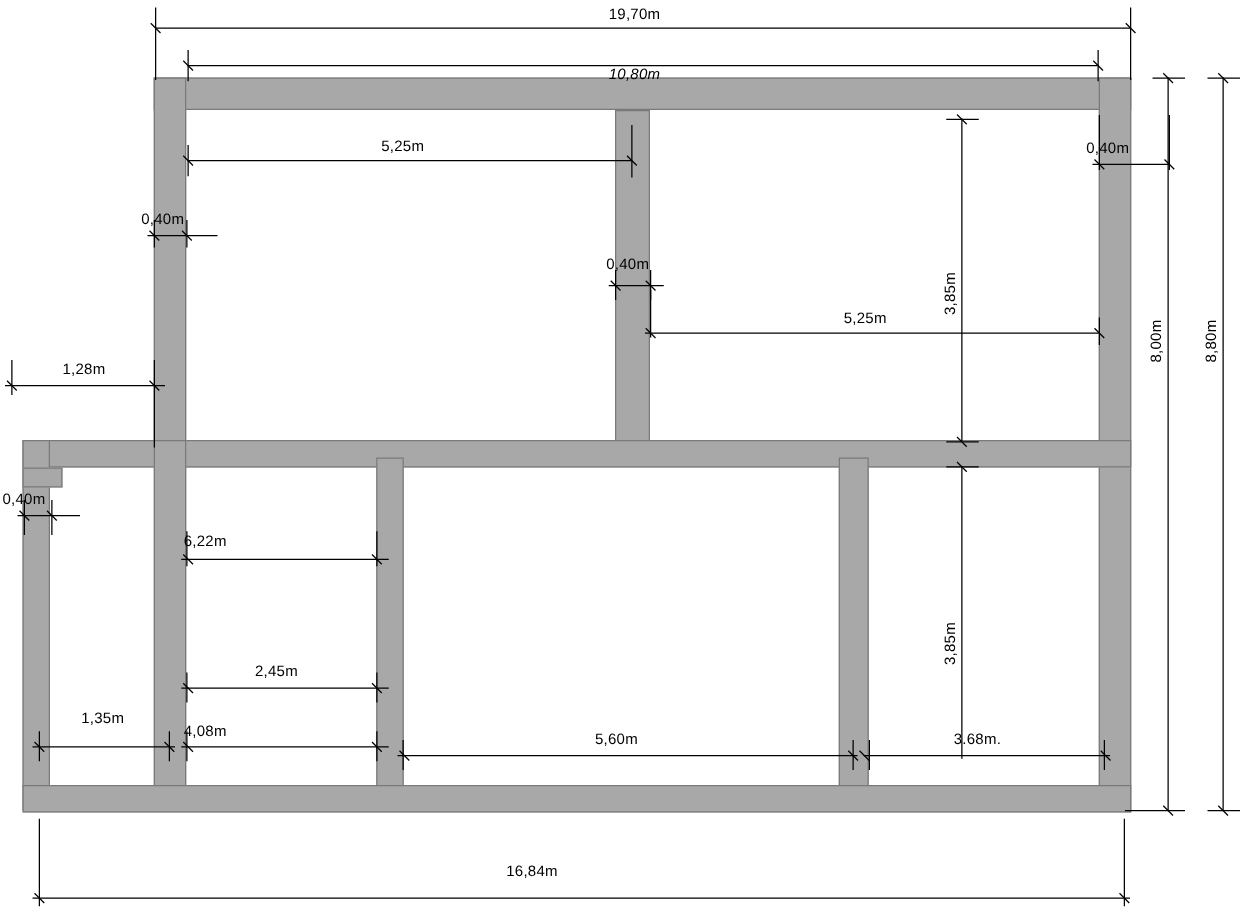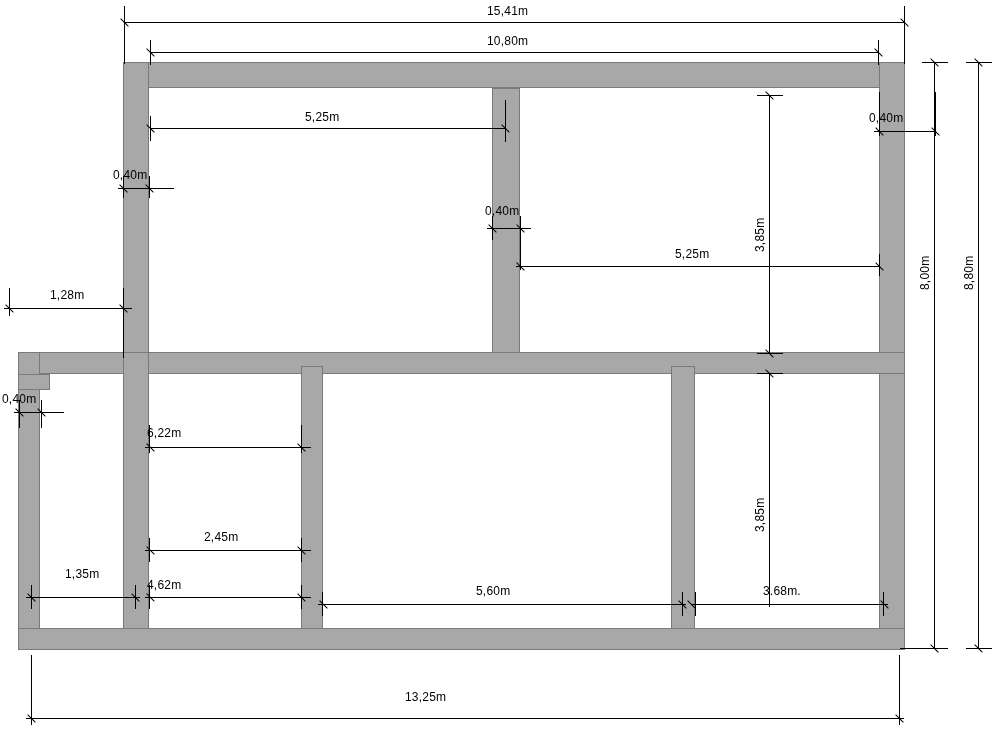--- a/index.html
+++ b/index.html
@@ -93,28 +93,28 @@
 
   <div class="wall" style="left:671px; top:366px; width:24px; height:270px;"></div>
 
   <div class="wall" style="left:18px; top:628px; width:887px; height:22px;"></div>
 
   <div class="dim-line dim-h" style="left:124px; top:22px; width:780px;"></div>
   <div class="tick-v" style="left:124px; top:6px; height:58px;"></div>
   <div class="tick-v" style="left:904px; top:6px; height:58px;"></div>
   <div class="slash" style="left:119px; top:22px;"></div>
   <div class="slash" style="left:899px; top:22px;"></div>
-  <div class="dim-label" style="left:487px; top:4px;">15,41m</div>
+  <div class="dim-label" style="left:487px; top:4px;">19,70m</div>
 
   <div class="dim-line dim-h" style="left:150px; top:52px; width:728px;"></div>
   <div class="tick-v" style="left:150px; top:40px; height:25px;"></div>
   <div class="tick-v" style="left:878px; top:40px; height:25px;"></div>
   <div class="slash" style="left:145px; top:52px;"></div>
   <div class="slash" style="left:873px; top:52px;"></div>
-  <div class="dim-label" style="left:487px; top:34px;">10,80m</div>
+  <div class="dim-label" style="left:487px; top:52px;font-style:italic;">10,80m</div>
 
   <div class="dim-line dim-h" style="left:150px; top:128px; width:355px;"></div>
   <div class="tick-v" style="left:150px; top:116px; height:25px;"></div>
   <div class="tick-v" style="left:505px; top:100px; height:42px;"></div>
   <div class="slash" style="left:145px; top:128px;"></div>
   <div class="slash" style="left:500px; top:128px;"></div>
   <div class="dim-label" style="left:305px; top:110px;">5,25m</div>
 
   <div class="dim-line dim-h" style="left:118px; top:188px; width:56px;"></div>
   <div class="tick-v" style="left:123px; top:176px; height:22px;"></div>
@@ -198,21 +198,21 @@
   <div class="tick-v" style="left:135px; top:585px; height:24px;"></div>
   <div class="slash" style="left:26px; top:597px;"></div>
   <div class="slash" style="left:130px; top:597px;"></div>
   <div class="dim-label" style="left:65px; top:567px;">1,35m</div>
 
   <div class="dim-line dim-h" style="left:145px; top:597px; width:166px;"></div>
   <div class="tick-v" style="left:149px; top:585px; height:24px;"></div>
   <div class="tick-v" style="left:301px; top:585px; height:24px;"></div>
   <div class="slash" style="left:145px; top:597px;"></div>
   <div class="slash" style="left:296px; top:597px;"></div>
-  <div class="dim-label" style="left:147px; top:578px;">4,62m</div>
+  <div class="dim-label" style="left:147px; top:578px;">4,08m</div>
 
   <div class="dim-line dim-h" style="left:318px; top:604px; width:368px;"></div>
   <div class="tick-v" style="left:322px; top:592px; height:24px;"></div>
   <div class="tick-v" style="left:682px; top:592px; height:24px;"></div>
   <div class="slash" style="left:318px; top:604px;"></div>
   <div class="slash" style="left:677px; top:604px;"></div>
   <div class="dim-label" style="left:476px; top:584px;">5,60m</div>
 
   <div class="dim-line dim-h" style="left:691px; top:604px; width:197px;"></div>
   <div class="tick-v" style="left:695px; top:592px; height:24px;"></div>
@@ -224,15 +224,15 @@
   <div class="dim-line dim-v" style="left:769px; top:373px; height:234px;"></div>
   <div class="tick-h" style="left:757px; top:373px; width:26px;"></div>
   <div class="slash" style="left:764px; top:373px;"></div>
   <div class="dim-label-v" style="left:753px; top:532px;">3,85m</div>
 
   <div class="dim-line dim-h" style="left:26px; top:718px; width:878px;"></div>
   <div class="tick-v" style="left:31px; top:655px; height:70px;"></div>
   <div class="tick-v" style="left:899px; top:655px; height:70px;"></div>
   <div class="slash" style="left:26px; top:718px;"></div>
   <div class="slash" style="left:894px; top:718px;"></div>
-  <div class="dim-label" style="left:405px; top:690px;">13,25m</div>
+  <div class="dim-label" style="left:405px; top:690px;">16,84m</div>
 
 </div>
 
 </body></html>

